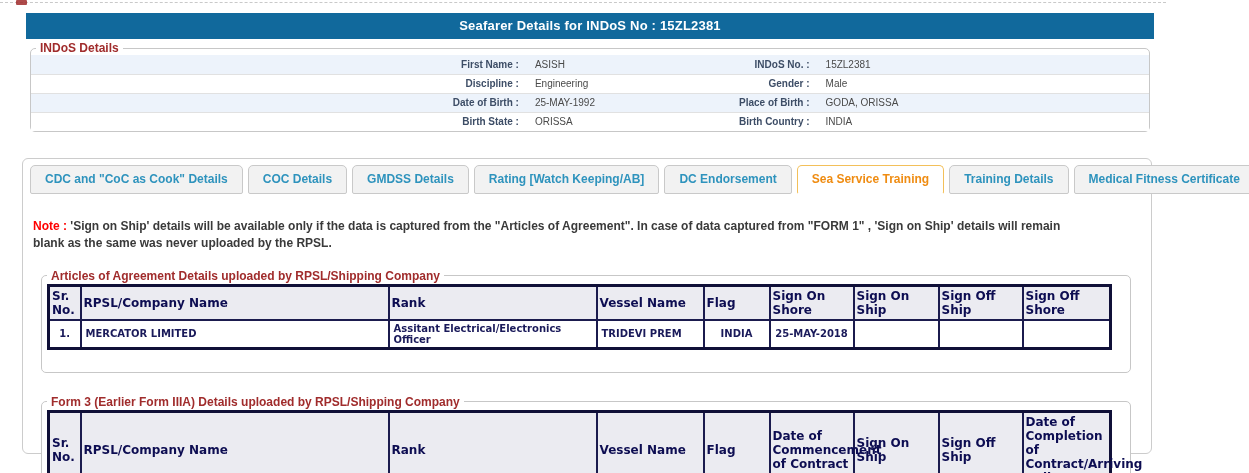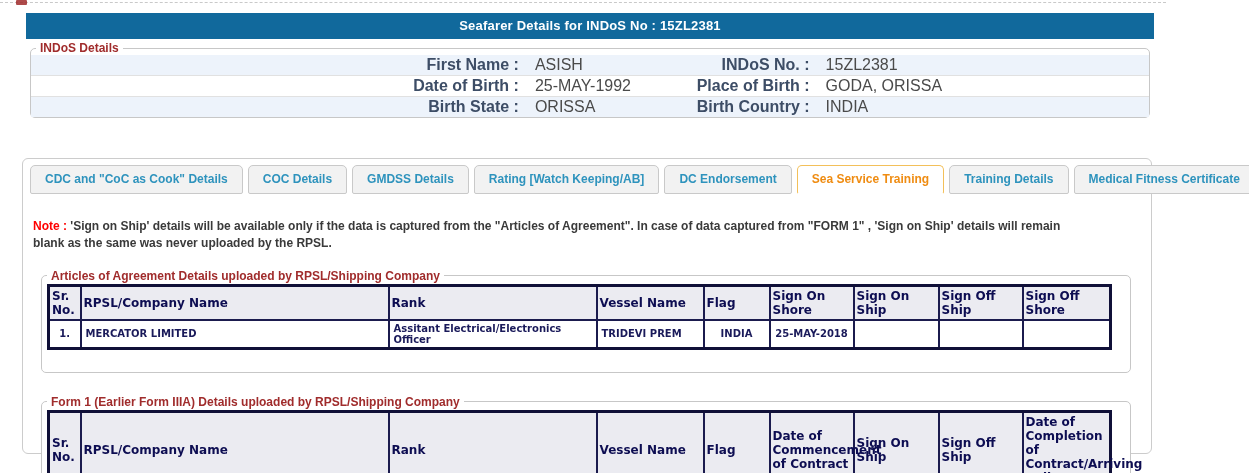--- a/index.html
+++ b/index.html
@@ -21,21 +21,21 @@
   legend { font-weight:bold; font-size:12px; color:var(--legend-maroon);
            padding:0 4px; margin-left:5px; }
 
   .indos-fieldset { position:absolute; top:41px; left:30px; width:1120px; background:#fff; }
   .indos-table { width:100%; border-collapse:collapse; }
   .indos-table tr { height:19px; }
   .indos-table tr:nth-child(odd)  { background:var(--row-alt-bg); }
   .indos-table tr:nth-child(even) { background:#fff; }
   .indos-table tr { border-bottom:1px solid #e1e1e1; }
   .indos-table tr:last-child { border-bottom:none; }
-  .indos-table td { font-size:16px; padding:1px 4px; vertical-align:middle; }
+  .indos-table td { font-size:10px; padding:1px 4px; vertical-align:middle; }
   td.lbl { text-align:right; font-weight:bold; color:var(--label-navy); }
   td.val { text-align:left; color:#4a4a4a; padding-left:12px; }
   .c1 { width:44%; } .c2 { width:14%; } .c3 { width:12%; } .c4 { width:30%; }
 
   
   .content-panel { position:absolute; top:158px; left:22px; width:1130px; height:296px;
                    border:1px solid #cccccc; border-radius:6px; background:#fff; }
   .tab-strip { display:flex; gap:5px; margin:6px 0 0 7px; }
   .tab { background:#f2f2f2; border:1px solid #c9c9c9; border-radius:5px 5px 2px 2px;
          height:29px; line-height:27px; padding:0 14px; font-size:12px; font-weight:bold;
@@ -81,20 +81,26 @@
 
 <fieldset class="indos-fieldset">
   <legend>INDoS Details</legend>
   <table class="indos-table">
     <tbody>
         <tr>
       <td class="lbl c1">First Name :</td>
       <td class="val c2">ASISH</td>
       <td class="lbl c3">INDoS No. :</td>
       <td class="val c4">15ZL2381</td>
+    </tr>
+    <tr>
+      <td class="lbl c1">Discipline :</td>
+      <td class="val c2">Engineering</td>
+      <td class="lbl c3">Gender :</td>
+      <td class="val c4">Male</td>
     </tr>
     <tr>
       <td class="lbl c1">Date of Birth :</td>
       <td class="val c2">25-MAY-1992</td>
       <td class="lbl c3">Place of Birth :</td>
       <td class="val c4">GODA, ORISSA</td>
     </tr>
     <tr>
       <td class="lbl c1">Birth State :</td>
       <td class="val c2">ORISSA</td>
@@ -155,21 +161,21 @@
         <td>25-MAY-2018</td>
         <td></td>
         <td></td>
         <td></td>
       </tr>
     </tbody>
       </table>
   </fieldset>
 
   <fieldset class="table-fieldset form1-fieldset">
-    <legend>Form 1 (Earlier Form IIIA) Details uploaded by RPSL/Shipping Company</legend>
+    <legend>Form 3 (Earlier Form IIIA) Details uploaded by RPSL/Shipping Company</legend>
     <table class="data-table">
       <colgroup>
         <col class="tcol1">
           <col class="tcol2">
           <col class="tcol3">
           <col class="tcol4">
           <col class="tcol5">
         <col class="tcol6">
           <col class="tcol7">
           <col class="tcol8">

